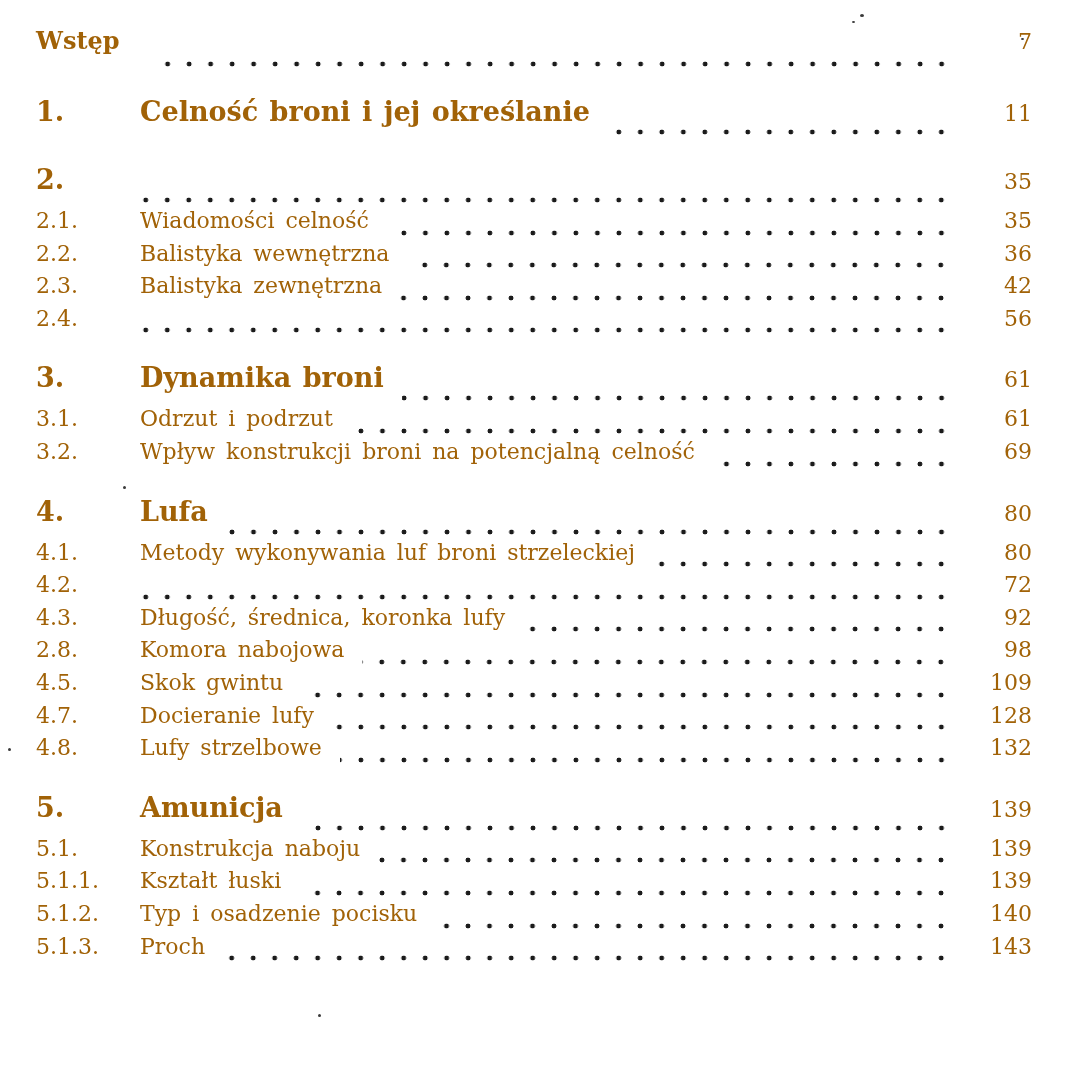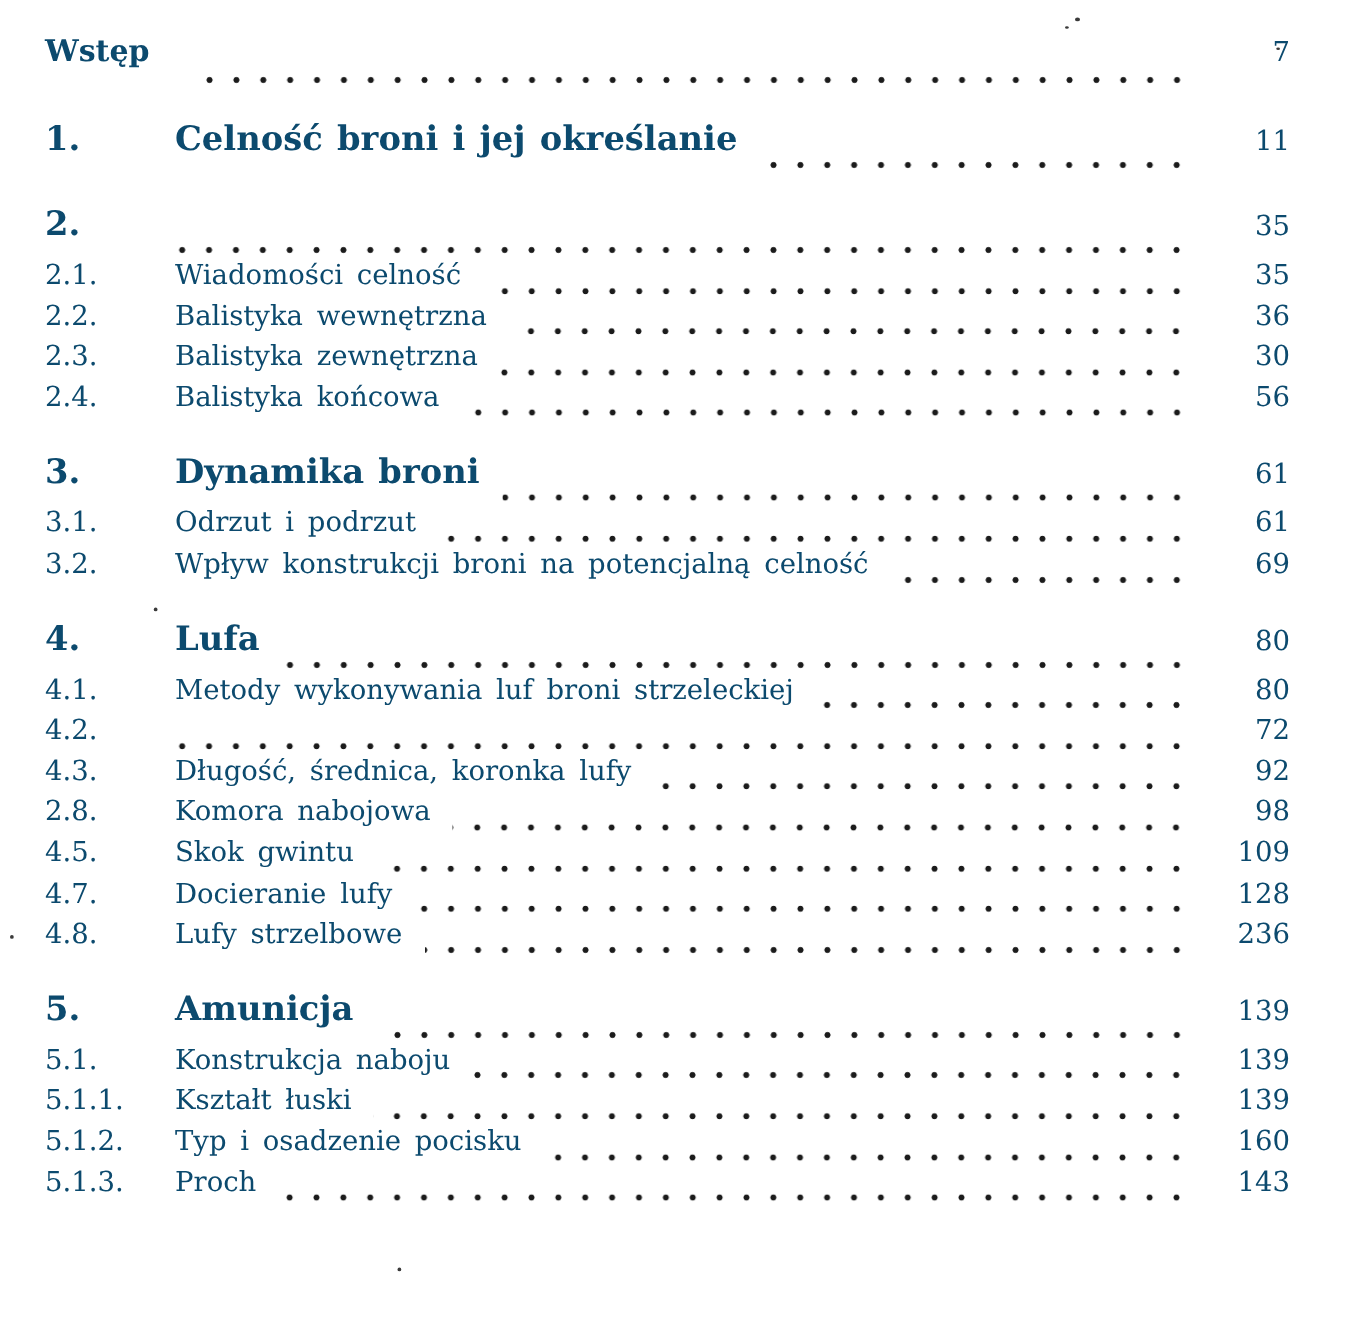--- a/index.html
+++ b/index.html
@@ -10,21 +10,21 @@
     width: 1082px;
     height: 1066px;
     background: #ffffff;
     overflow: hidden;
   }
   .page-canvas {
     position: relative;
     width: 1082px;
     height: 750px;
     font-family: "DejaVu Serif", "Liberation Serif", serif;
-    color: #0c4a6e;
+    color: #a16207;
     background: #ffffff;
   }
   .toc {
     position: absolute;
     top: 26px;
     left: 36px;
     right: 50px;
   }
   .row {
     display: flex;
@@ -122,26 +122,25 @@
     <span class="num">2.2.</span>
     <span class="title">Balistyka wewnętrzna</span>
     <span class="leader"></span>
     <span class="page">36</span>
   </div>
 
   <div class="row section">
     <span class="num">2.3.</span>
     <span class="title">Balistyka zewnętrzna</span>
     <span class="leader"></span>
-    <span class="page">30</span>
+    <span class="page">42</span>
   </div>
 
   <div class="row section">
     <span class="num">2.4.</span>
-    <span class="title">Balistyka końcowa</span>
     <span class="leader"></span>
     <span class="page">56</span>
   </div>
 
   <div class="row chapter">
     <span class="num">3.</span>
     <span class="title">Dynamika broni</span>
     <span class="leader"></span>
     <span class="page">61</span>
   </div>
@@ -206,21 +205,21 @@
     <span class="num">4.7.</span>
     <span class="title">Docieranie lufy</span>
     <span class="leader"></span>
     <span class="page">128</span>
   </div>
 
   <div class="row section">
     <span class="num">4.8.</span>
     <span class="title">Lufy strzelbowe</span>
     <span class="leader"></span>
-    <span class="page">236</span>
+    <span class="page">132</span>
   </div>
 
   <div class="row chapter">
     <span class="num">5.</span>
     <span class="title">Amunicja</span>
     <span class="leader"></span>
     <span class="page">139</span>
   </div>
 
   <div class="row section">
@@ -234,21 +233,21 @@
     <span class="num">5.1.1.</span>
     <span class="title">Kształt łuski</span>
     <span class="leader"></span>
     <span class="page">139</span>
   </div>
 
   <div class="row section">
     <span class="num">5.1.2.</span>
     <span class="title">Typ i osadzenie pocisku</span>
     <span class="leader"></span>
-    <span class="page">160</span>
+    <span class="page">140</span>
   </div>
 
   <div class="row section">
     <span class="num">5.1.3.</span>
     <span class="title">Proch</span>
     <span class="leader"></span>
     <span class="page">143</span>
   </div>
 </div>
 

